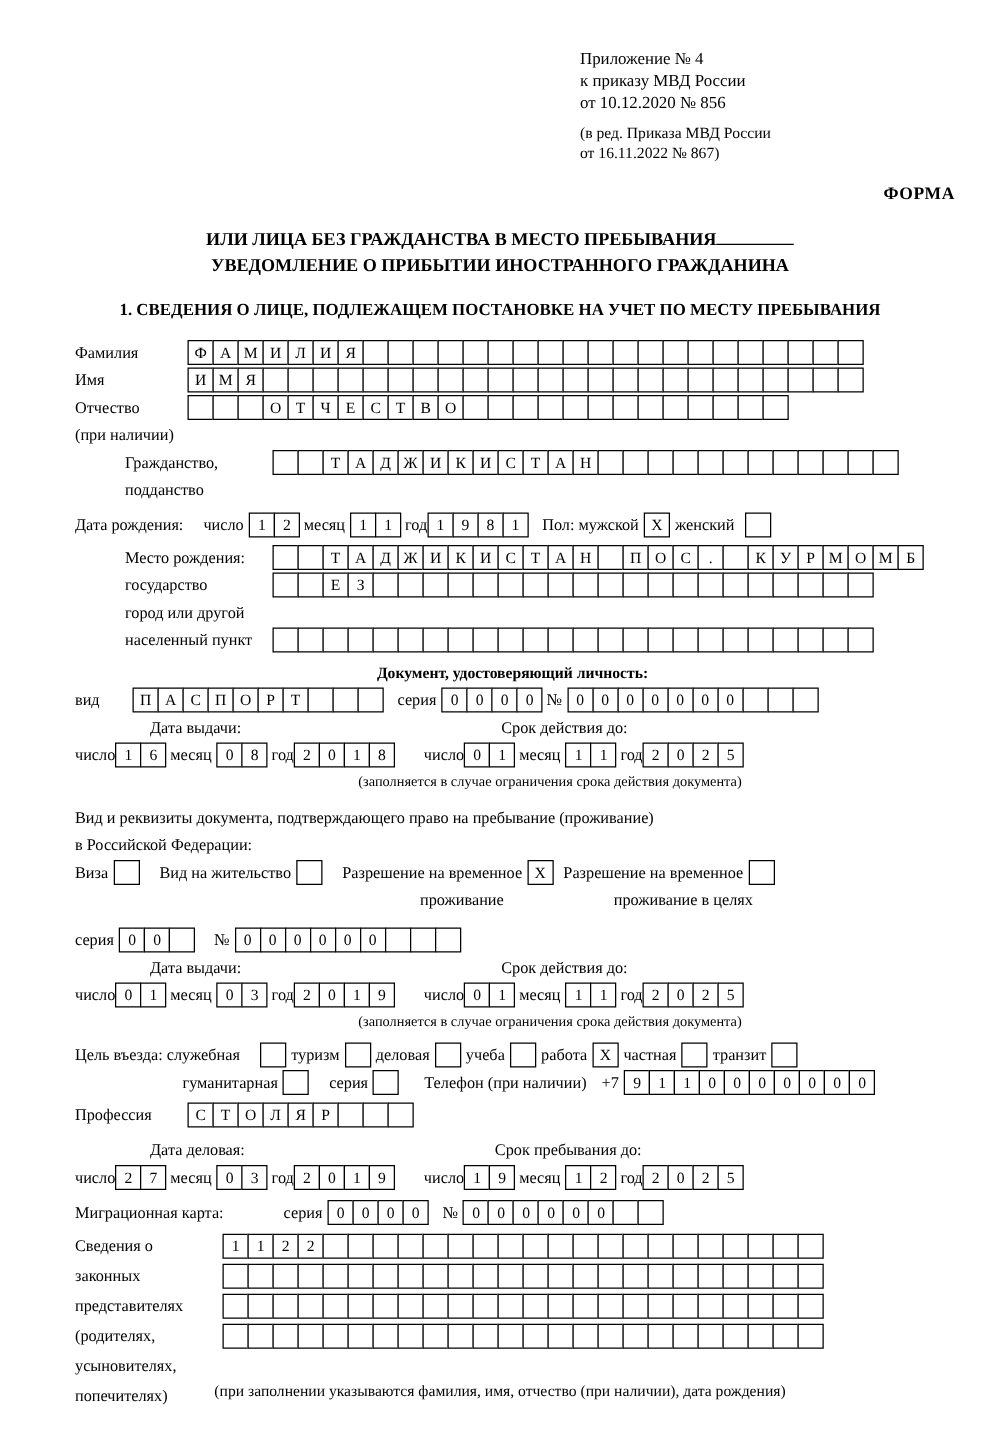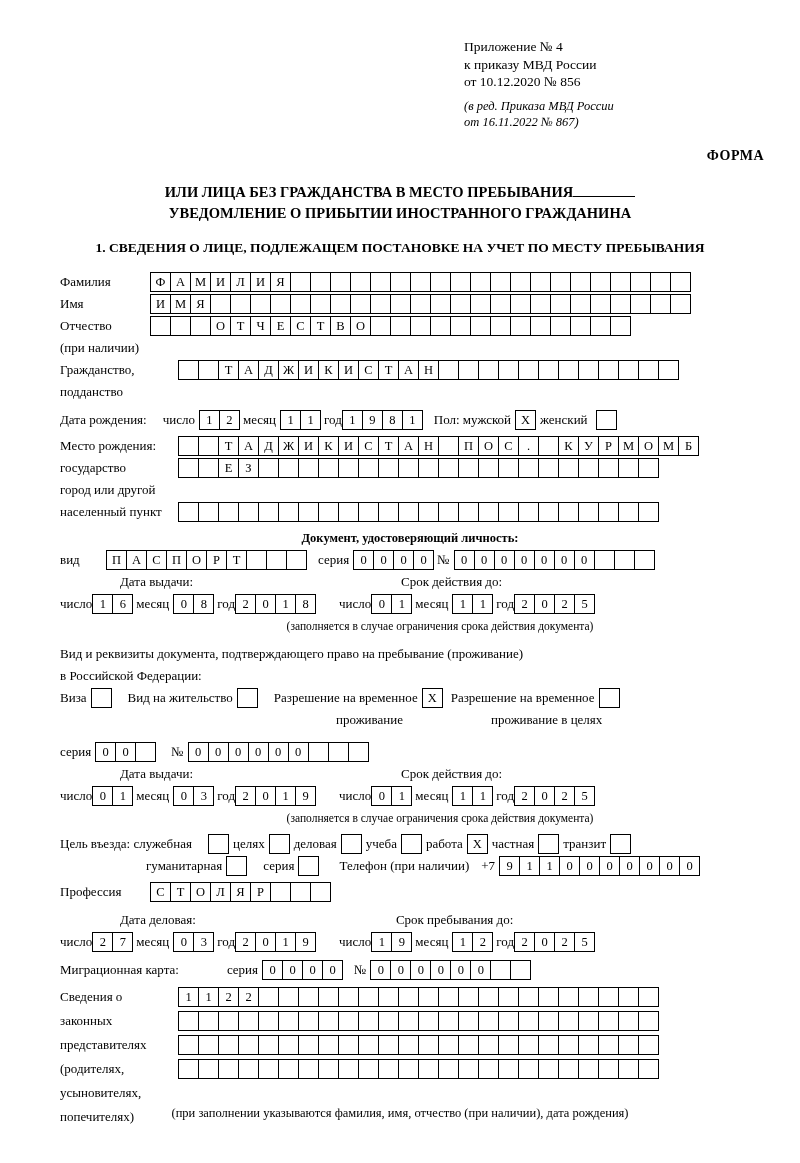--- a/index.html
+++ b/index.html
@@ -27,21 +27,21 @@
     position: absolute;
     top: 38px;
     right: 36px;
     width: 300px;
     font-size: 13.5px;
     line-height: 1.30;
     text-align: left;
   }
   .hdr .l { white-space: nowrap; }
   .hdr .gap { height: 7px; }
-  .hdr .small { font-size: 12.5px; font-style: italic; }
+  .hdr .small { font-size: 12.5px; }
 
   .forma {
     position: absolute;
     top: 148px;
     right: 36px;
     font-size: 14px;
     font-weight: bold;
     letter-spacing: 0.5px;
   }
 
@@ -79,21 +79,21 @@
     display: flex;
     align-items: center;
     margin-bottom: 2px;
     min-height: 20px;
   }
   .lbl {
     font-size: 13px;
     white-space: nowrap;
   }
   .lbl.w90 { width: 90px; }
-  .lbl.w118 { width: 118px; }
+  .lbl.w118 { width: 118px; margin-left: 40px; }
 
   
   .boxes { display: flex; }
   .bx {
     width: 21px;
     height: 20px;
     border: 1px solid #000;
     margin-right: -1px;
     font-size: 12.5px;
     line-height: 19px;
@@ -645,21 +645,21 @@
     <div class="row">
       <div class="note-right">(заполняется в случае ограничения срока действия документа)</div>
     </div>
 
     <div style="height:4px"></div>
 
     <div class="row purpose-row">
       <div class="lbl">Цель въезда: служебная</div>
       <div class="sp12"></div>
       <div class="chk"></div>
-      <div class="lbl">целях</div>
+      <div class="lbl">туризм</div>
       <div class="chk"></div>
       <div class="lbl">деловая</div>
       <div class="chk"></div>
       <div class="lbl">учеба</div>
       <div class="chk"></div>
       <div class="lbl">работа</div>
       <div class="chk">X</div>
       <div class="lbl">частная</div>
       <div class="chk"></div>
       <div class="lbl">транзит</div>

